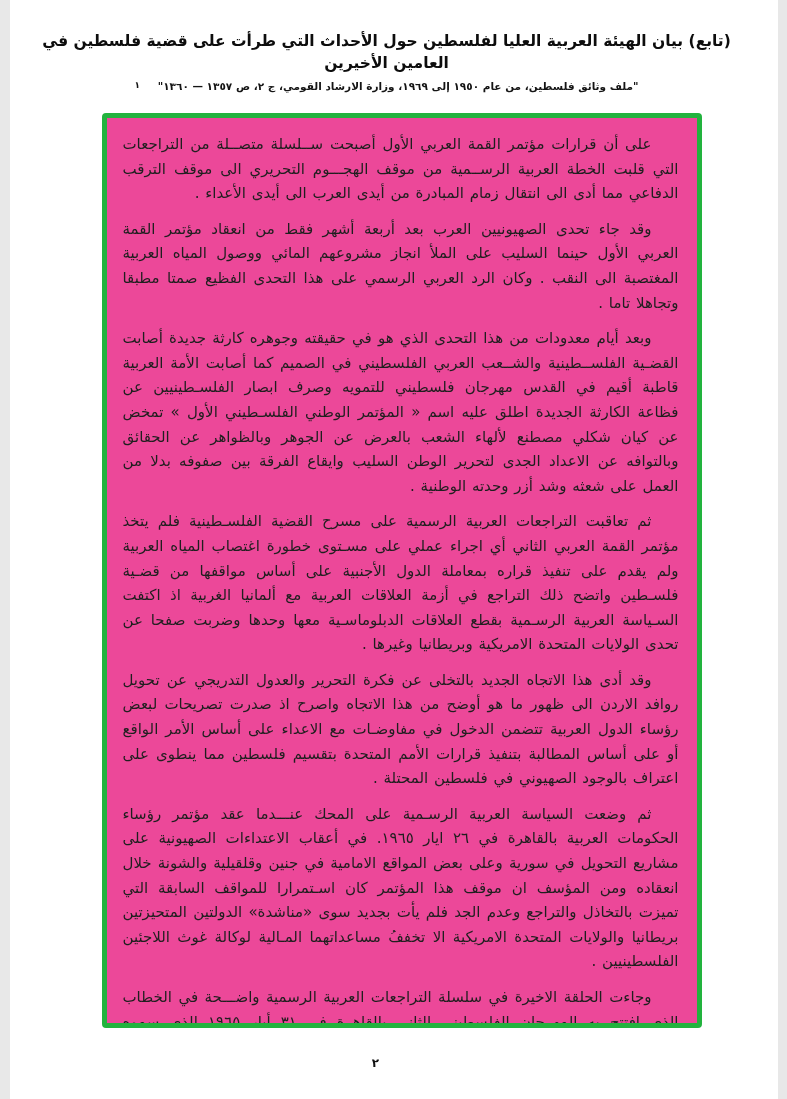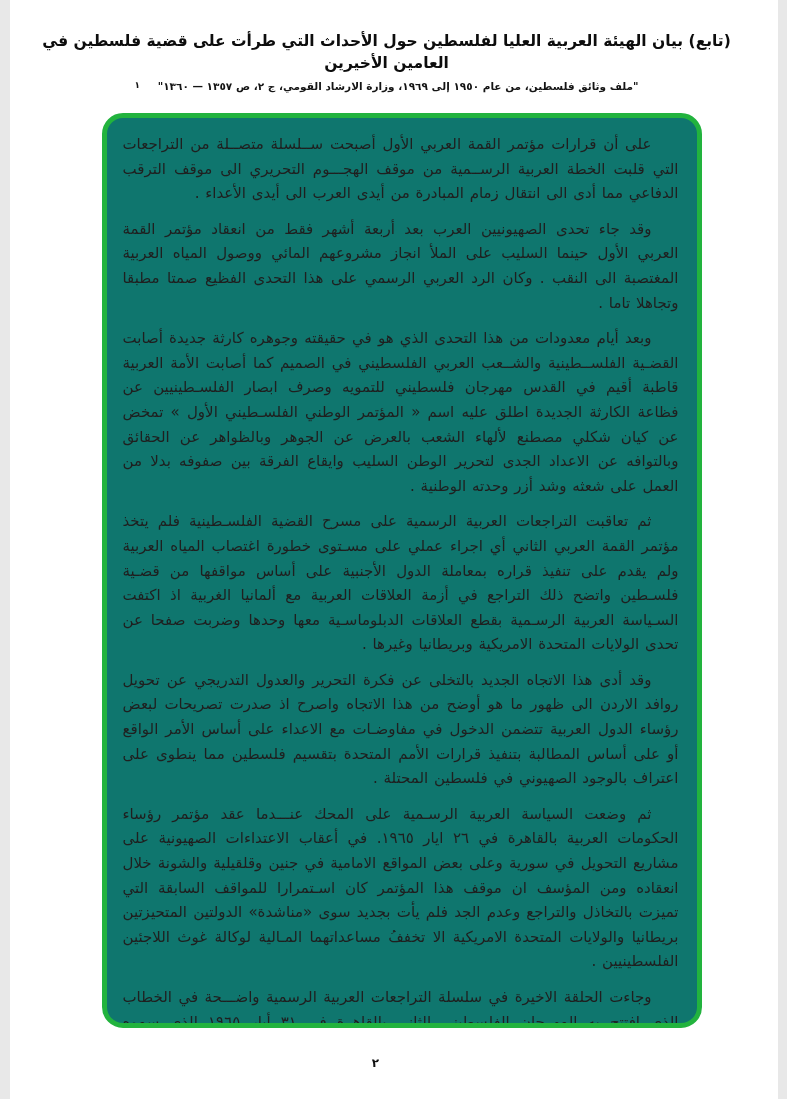--- a/index.html
+++ b/index.html
@@ -42,22 +42,22 @@
     font-size: 9px;
     vertical-align: 2px;
   }
   .text-frame {
     position: absolute;
     left: 92px;
     top: 113px;
     width: 600px;
     height: 915px;
     border: 5px solid #22b33e;
-    border-radius: 21px;
-    background: #0f766e;
+    border-radius: 4px;
+    background: #ec4899;
     padding: 14px 18px 10px 16px;
     overflow: hidden;
     direction: rtl;
   }
   .text-frame p {
     font-size: 15px;
     line-height: 24.6px;
     text-align: justify;
     text-indent: 27px;
     margin-bottom: 11px;

